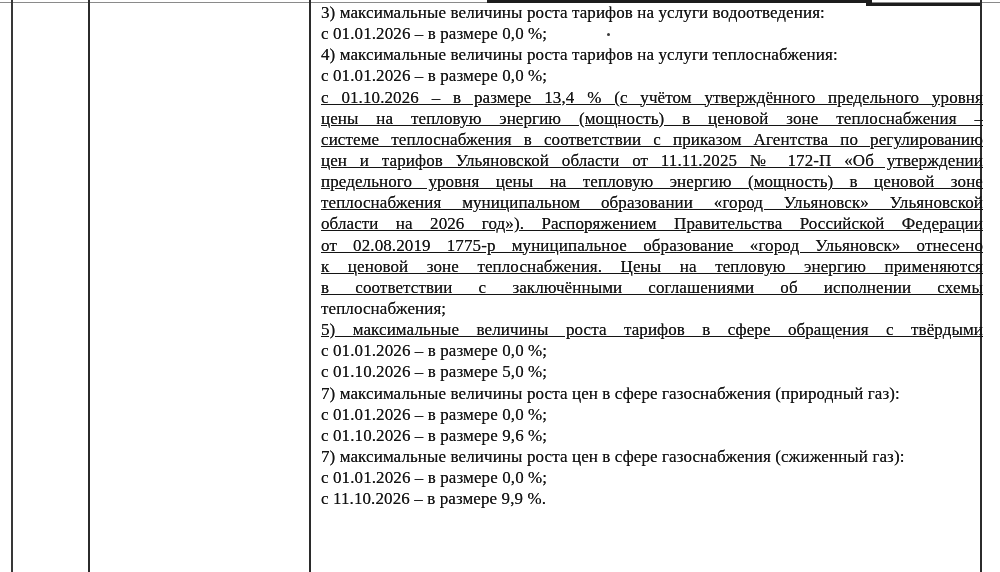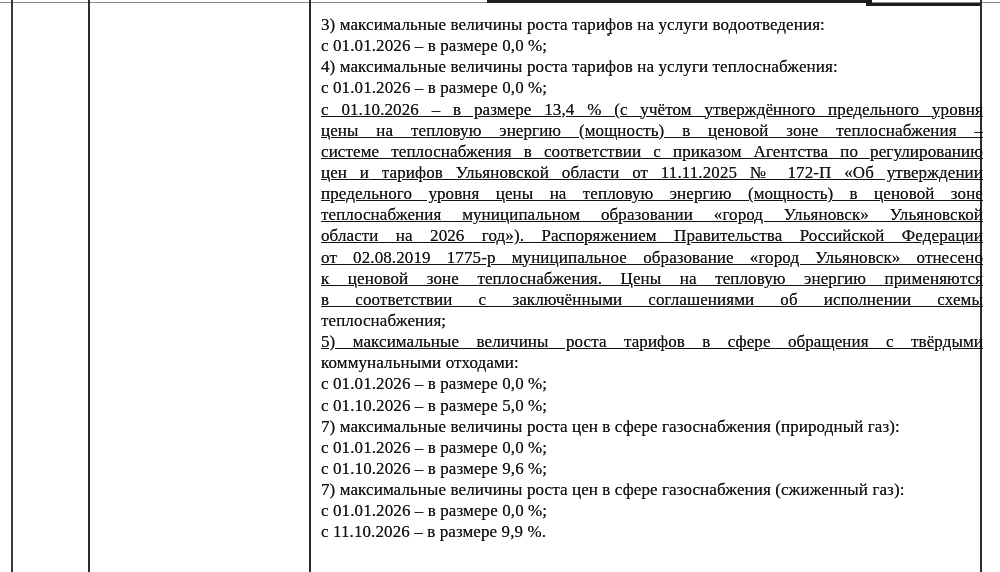--- a/index.html
+++ b/index.html
@@ -45,21 +45,21 @@
     top: 3px; height: 3px;
     background: #1d1d1d;
   }
   .cell-empty {
     position: absolute;
     top: 0; bottom: 0;
   }
   .content-cell {
     position: absolute;
     left: 312px;
-    top: 14px;
+    top: 2px;
     width: 662px;
     padding-left: 9px;
     bottom: 0;
     overflow: hidden;
   }
   .line {
     height: 21.15px;
     line-height: 21.15px;
     font-size: 17px;
     white-space: nowrap;
@@ -110,21 +110,20 @@
       <div class="line just">системе теплоснабжения в соответствии с приказом Агентства по регулированию</div>
       <div class="line just">цен и тарифов Ульяновской области от 11.11.2025 № 172-П «Об утверждении</div>
       <div class="line just">предельного уровня цены на тепловую энергию (мощность) в ценовой зоне</div>
       <div class="line just">теплоснабжения муниципальном образовании «город Ульяновск» Ульяновской</div>
       <div class="line just">области на 2026 год»). Распоряжением Правительства Российской Федерации</div>
       <div class="line just">от 02.08.2019 1775-р муниципальное образование «город Ульяновск» отнесено</div>
       <div class="line just">к ценовой зоне теплоснабжения. Цены на тепловую энергию применяются</div>
       <div class="line just">в соответствии с заключёнными соглашениями об исполнении схемы</div>
       <div class="line">теплоснабжения;</div>
       <div class="line just">5) максимальные величины роста тарифов в сфере обращения с твёрдыми</div>
-      <div class="line">коммунальными отходами:</div>
       <div class="line">с 01.01.2026 – в размере 0,0 %;</div>
       <div class="line">с 01.10.2026 – в размере 5,0 %;</div>
       <div class="line">7) максимальные величины роста цен в сфере газоснабжения (природный газ):</div>
       <div class="line">с 01.01.2026 – в размере 0,0 %;</div>
       <div class="line">с 01.10.2026 – в размере 9,6 %;</div>
       <div class="line">7) максимальные величины роста цен в сфере газоснабжения (сжиженный газ):</div>
       <div class="line">с 01.01.2026 – в размере 0,0 %;</div>
       <div class="line">с 11.10.2026 – в размере 9,9 %.</div>
     </div>
 

